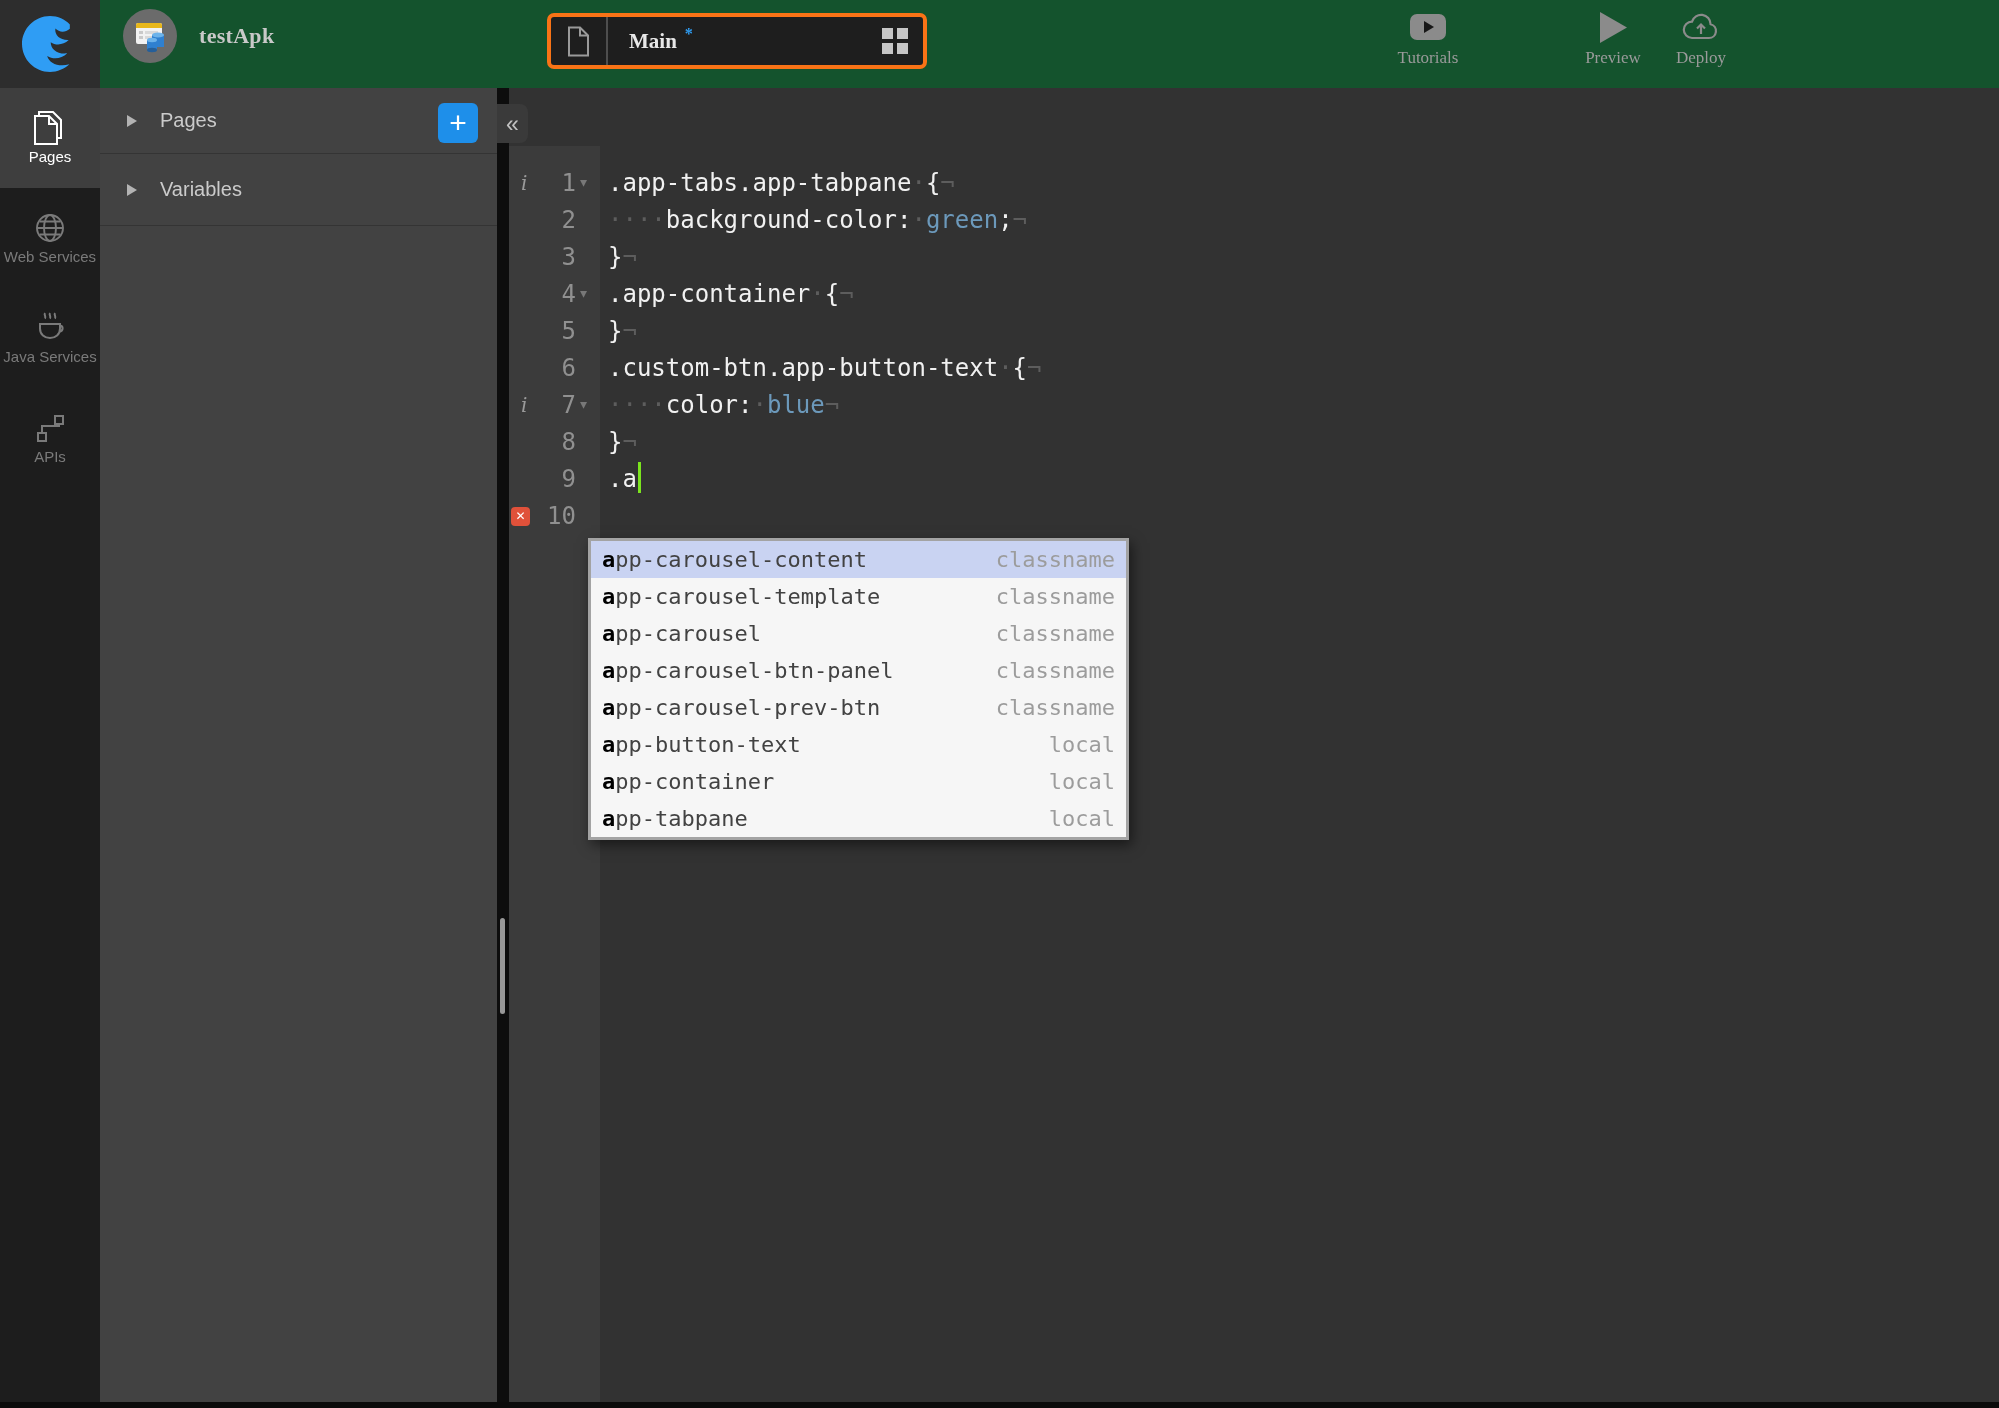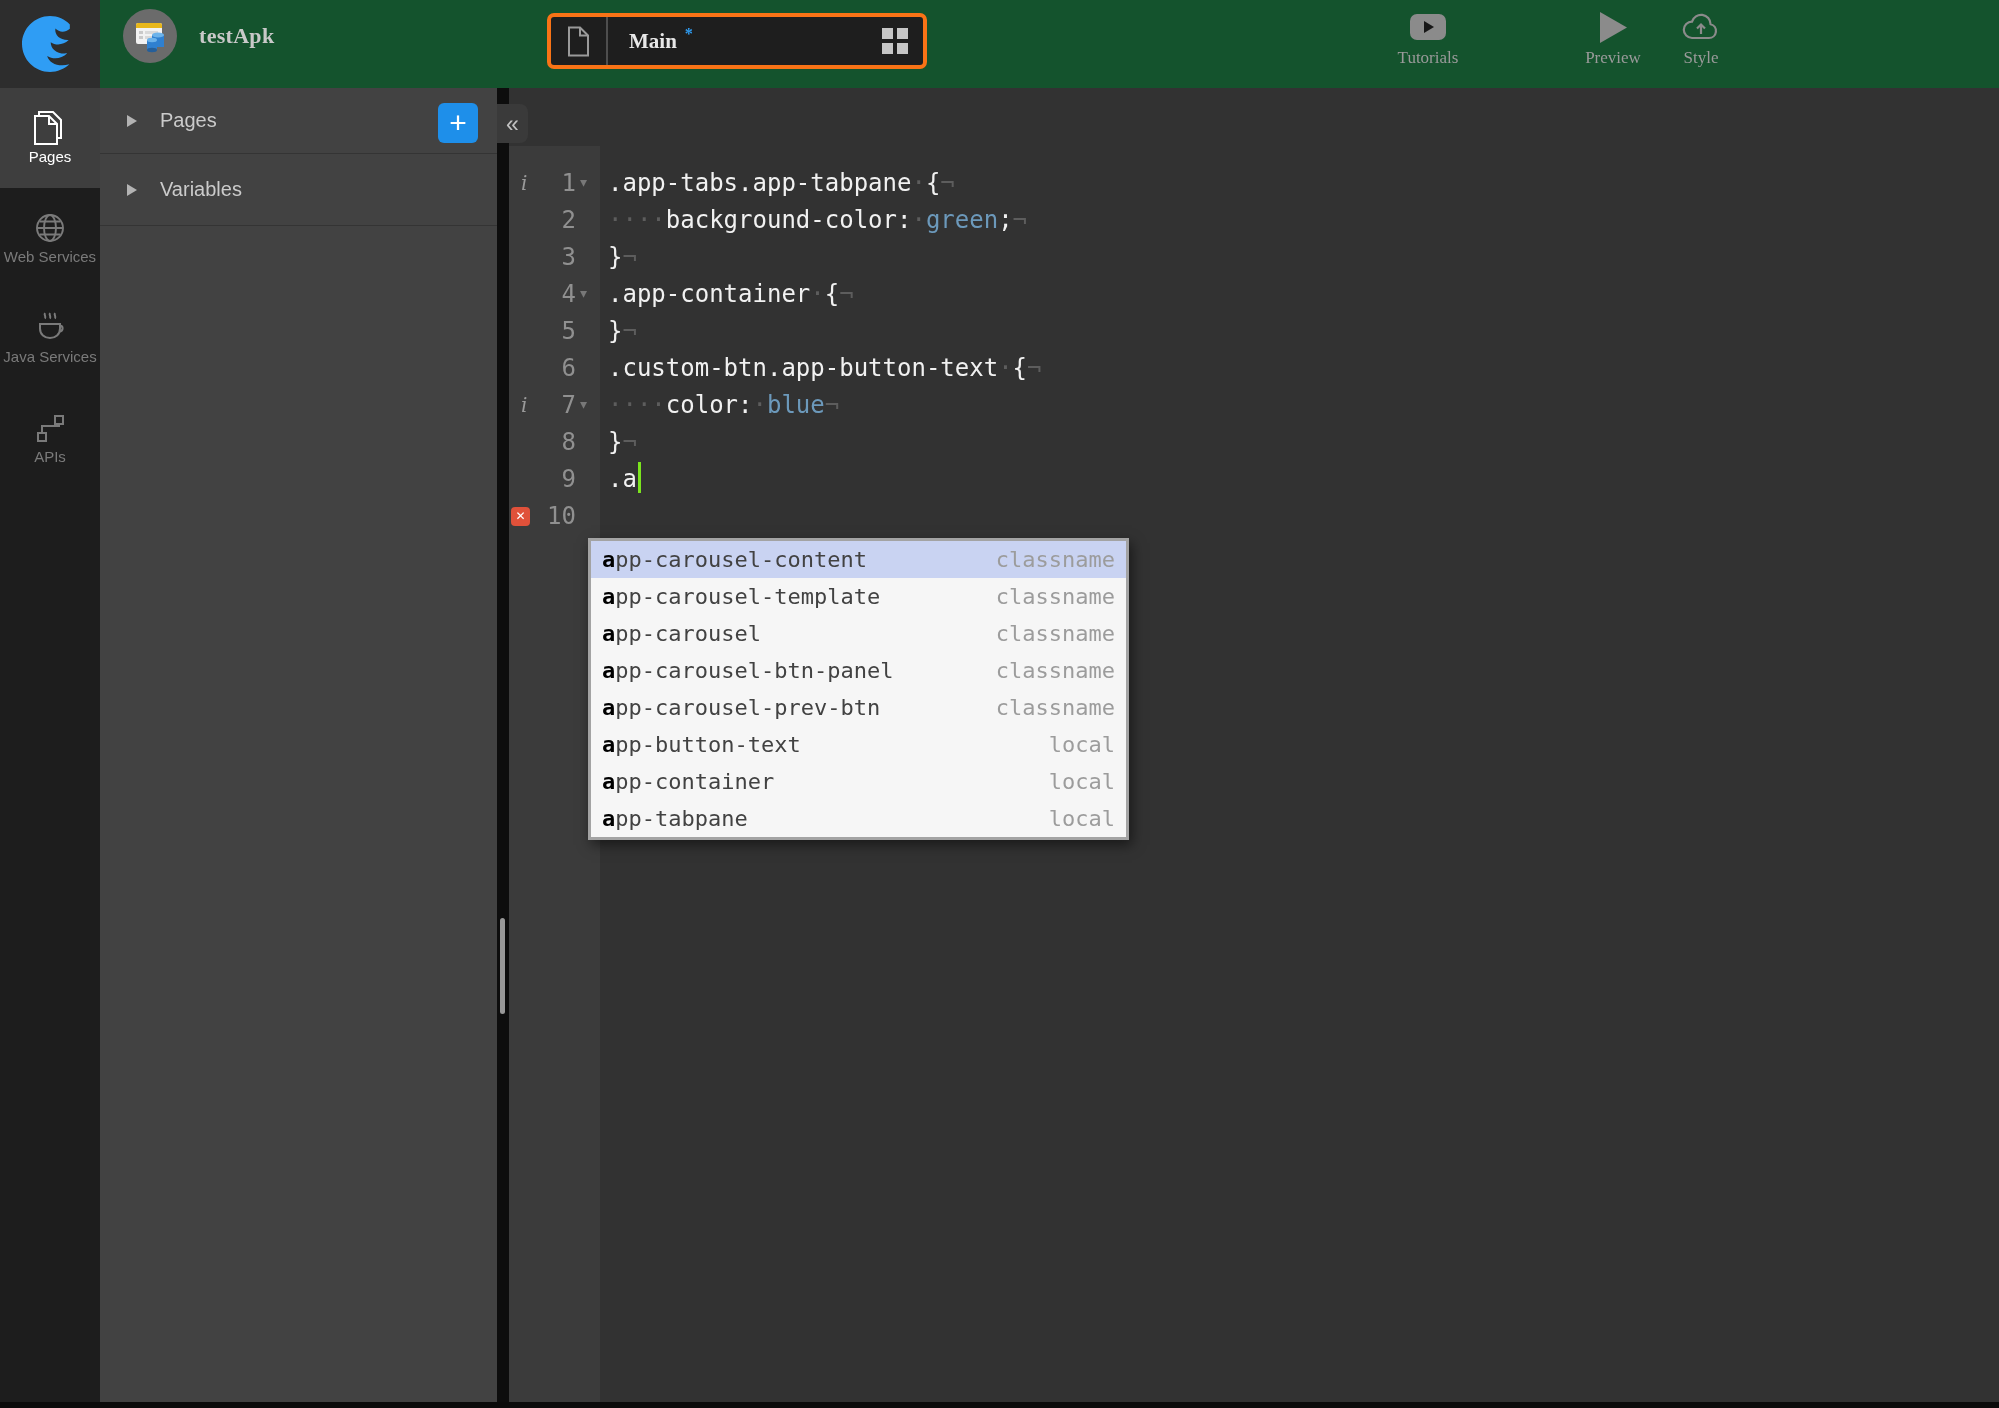--- a/index.html
+++ b/index.html
@@ -154,21 +154,21 @@
                <span class="tlabel">Preview</span>
       </div>
       <div class="topbar-action" id="action-2">
         <span class="ticon">
           <svg width="38" height="28" viewBox="0 0 38 28" fill="none" stroke="#8b8b8b" stroke-width="2.2">
             <path d="M10 25h17a7 7 0 0 0 1.6-13.8A9.5 9.5 0 0 0 10 8.6 7.6 7.6 0 0 0 10 25z"></path>
             <path d="M19 21v-9"></path>
             <path d="M15 15.5 19 11.5l4 4"></path>
           </svg>
         </span>
-               <span class="tlabel">Style</span>
+               <span class="tlabel">Deploy</span>
       </div>
     </div>
 </header>
 
 <nav class="sidenav" id="sidenav">
     <div class="sidenav-item active">
       <span class="nicon">
         <svg width="32" height="34" viewBox="0 0 32 34" fill="none" stroke="currentColor" stroke-width="2">
           <path d="M5 5V1h14l8 8v18h-4"></path>
           <path d="M1 5h14l8 8v20H1z" fill="rgba(0,0,0,0)"></path>

